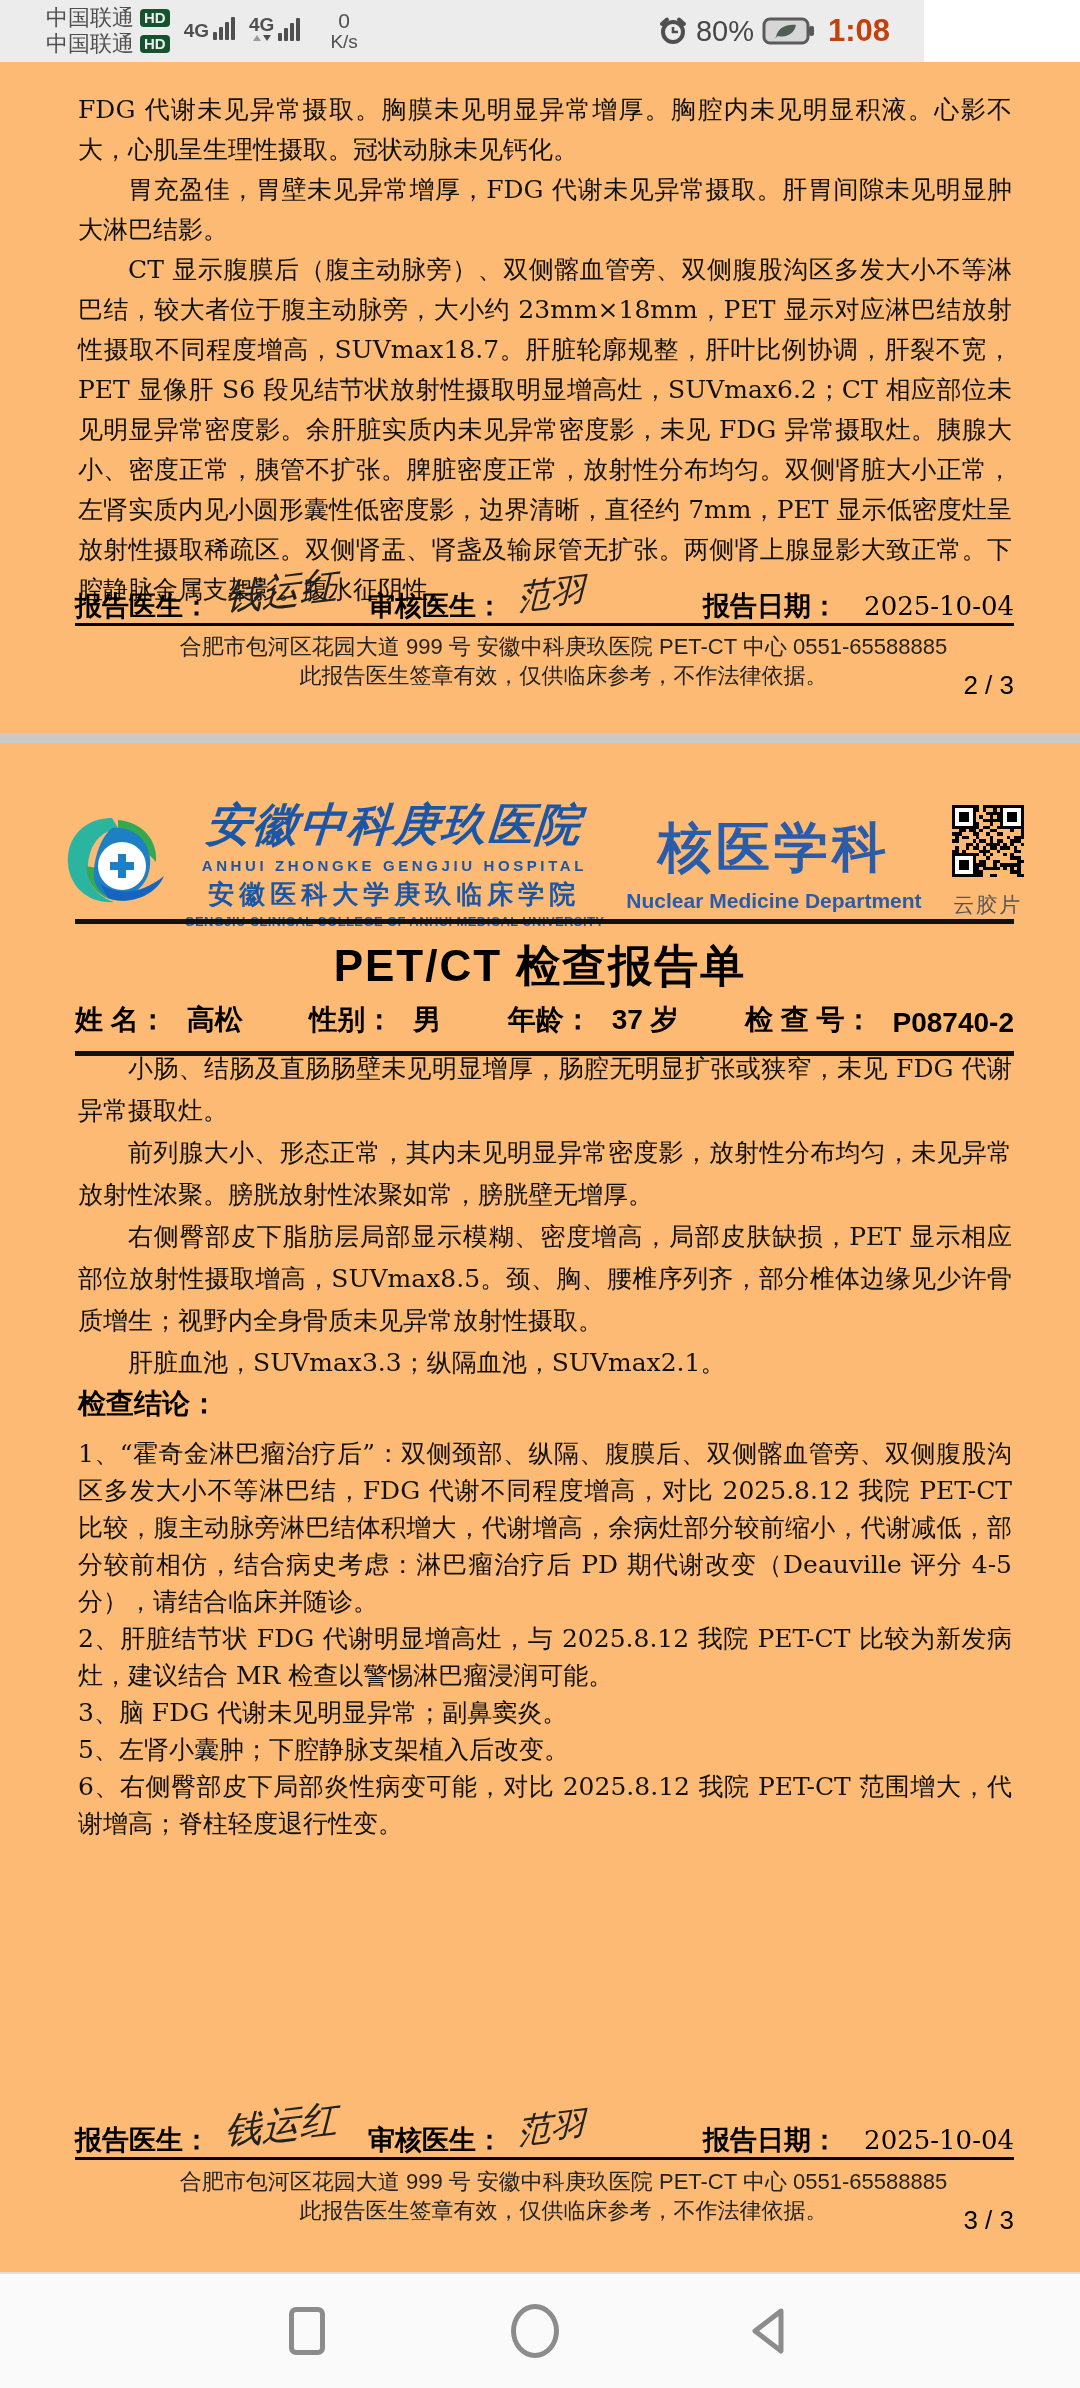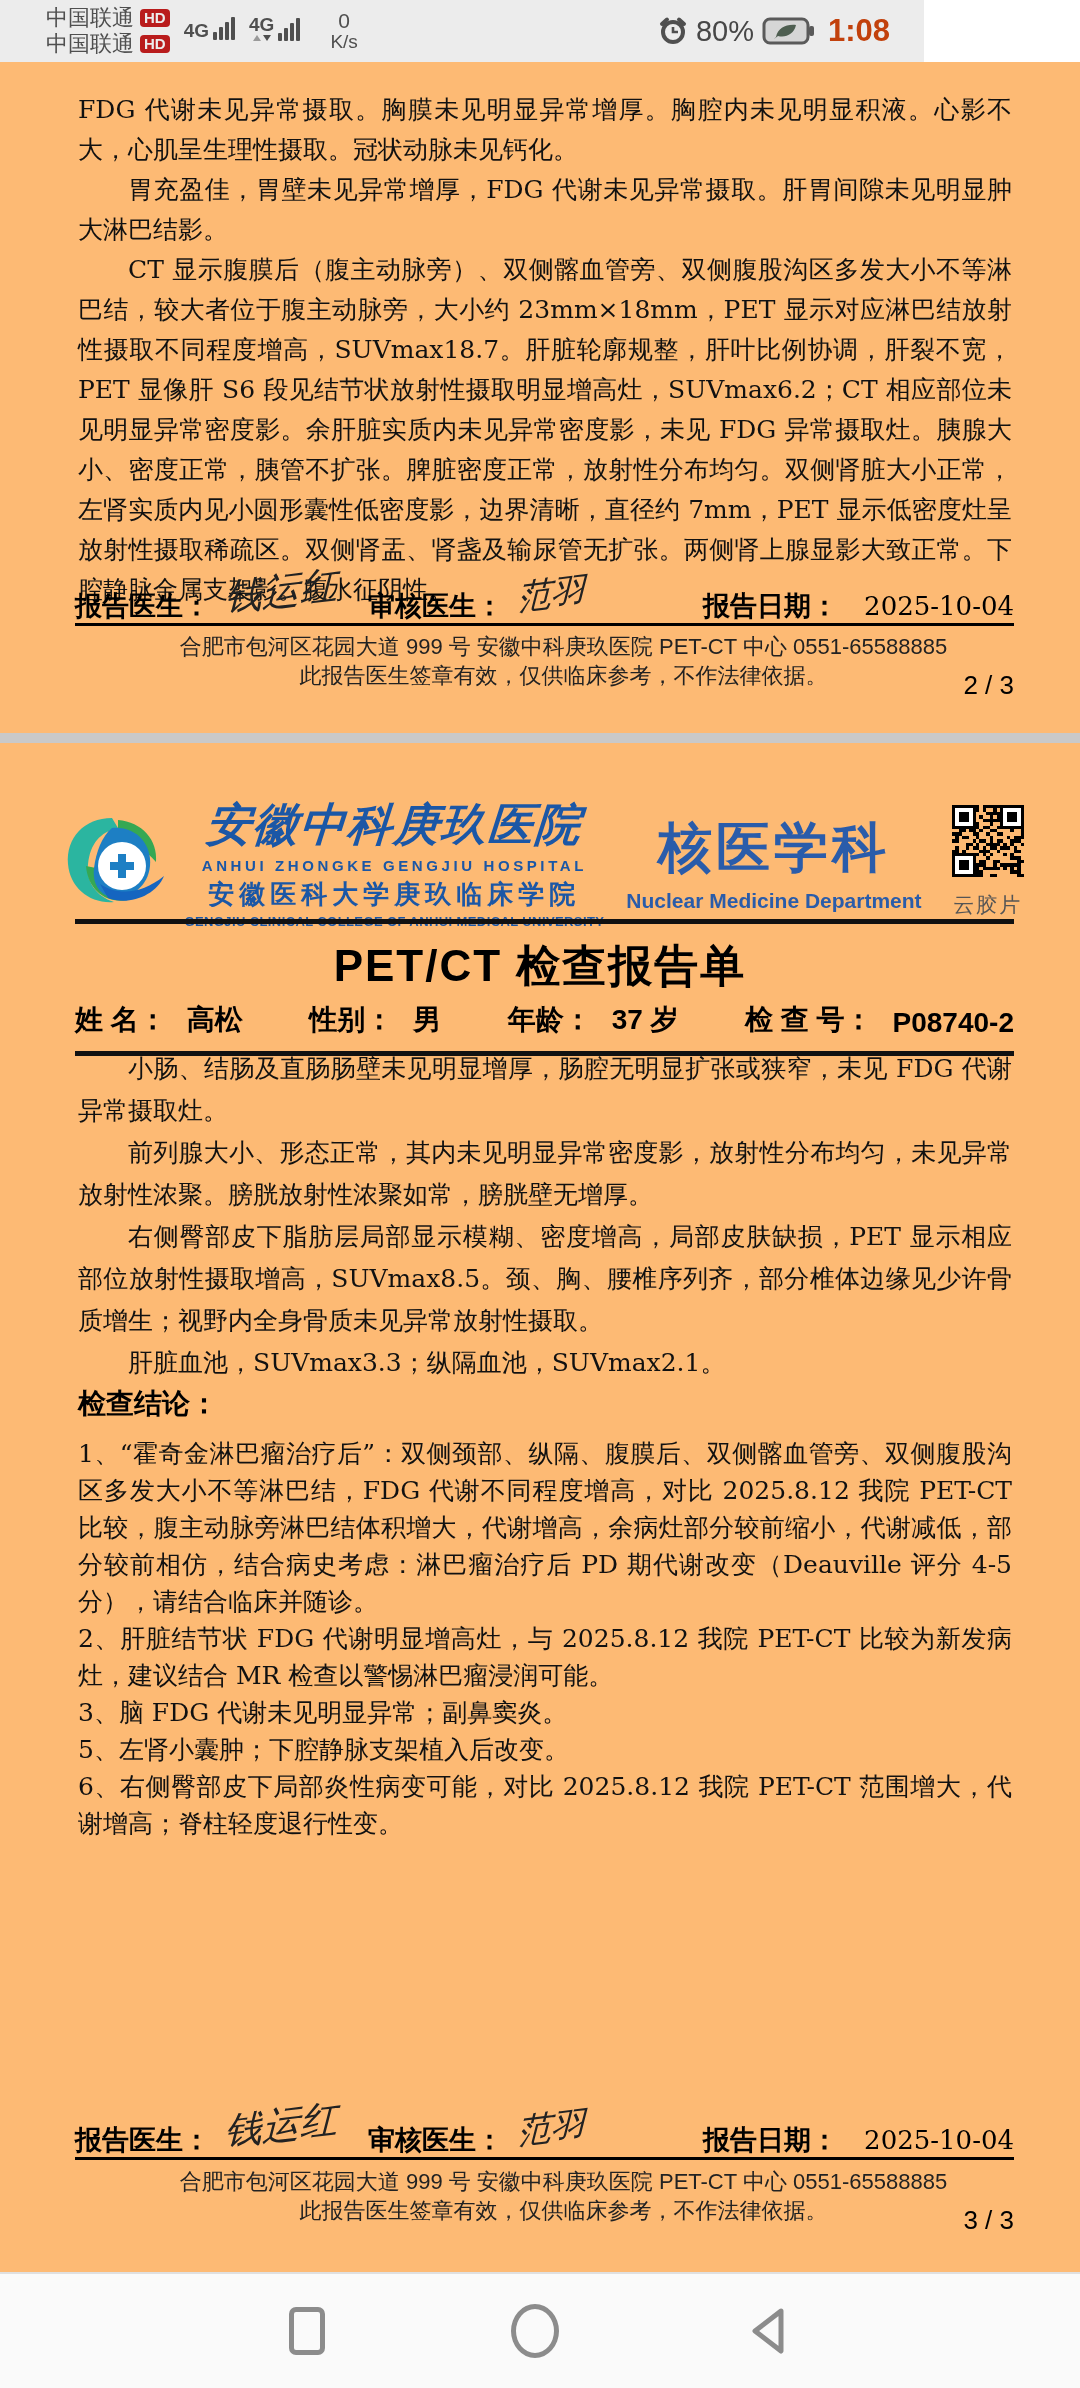--- a/index.html
+++ b/index.html
@@ -5,21 +5,21 @@
   * { margin:0; padding:0; box-sizing:border-box; }
   html,body { width:1080px; height:2388px; }
   body { font-family:"Liberation Sans", sans-serif; background:#fff; position:relative; overflow:hidden; }
 
   
   .status-bar { position:absolute; top:0; left:0; width:924px; height:62px; background:#ececec;
     display:flex; justify-content:space-between; align-items:center; padding:0 34px 0 46px; color:#4f4f4f; }
   .sb-left { display:flex; align-items:center; gap:14px; }
   .carriers { display:flex; flex-direction:column; justify-content:center; }
   .carrier-row { display:flex; align-items:center; gap:6px; font-size:22px; line-height:26px; color:#4f4f4f; }
-  .hd-badge { background:#b91c1c; color:#ececec; font-size:15px; font-weight:bold; border-radius:4px; padding:1px 4px; line-height:16px; }
+  .hd-badge { background:#14532d; color:#ececec; font-size:15px; font-weight:bold; border-radius:4px; padding:1px 4px; line-height:16px; }
   .signal-group { display:flex; align-items:flex-end; gap:4px; padding-bottom:6px; }
   .net-label { font-size:19px; font-weight:bold; line-height:18px; }
   .net-col { display:flex; flex-direction:column; align-items:center; }
   .updown { display:flex; gap:2px; margin-top:1px; }
   .tri-up { width:0; height:0; border-left:4px solid transparent; border-right:4px solid transparent; border-bottom:6px solid #9a9a9a; }
   .tri-dn { width:0; height:0; border-left:4px solid transparent; border-right:4px solid transparent; border-top:6px solid #4f4f4f; }
   .bars { display:flex; align-items:flex-end; gap:2px; height:24px; }
   .bars i { display:block; width:4px; background:#4f4f4f; border-radius:1px; }
   .bars i:nth-child(1){height:8px;} .bars i:nth-child(2){height:13px;} .bars i:nth-child(3){height:18px;} .bars i:nth-child(4){height:23px;}
   .speed { display:flex; flex-direction:column; align-items:center; margin-left:16px; }

